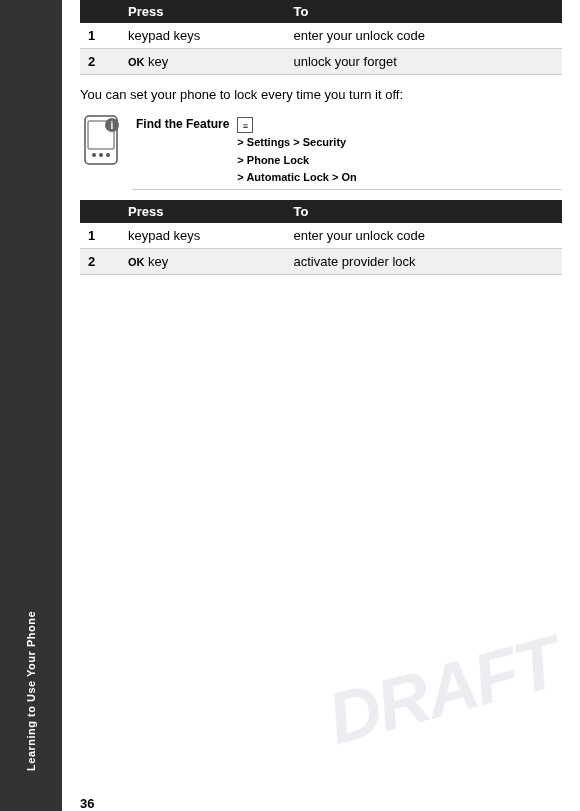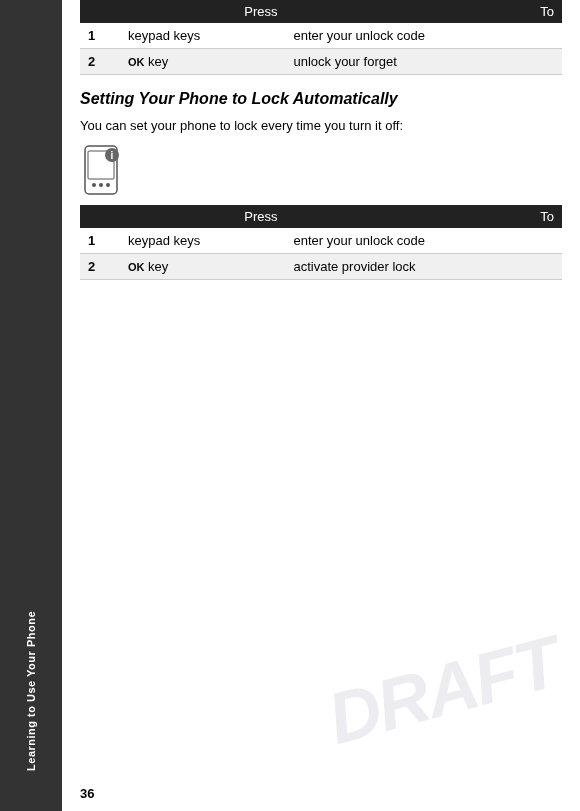--- a/index.html
+++ b/index.html
@@ -61,22 +61,22 @@
       font-size: 13px;
     }
 
     table thead tr {
       background: #222;
       color: #fff;
     }
 
     table thead th {
       padding: 4px 8px;
-      text-align: right;
-      font-weight: normal;
+      text-align: left;
+      font-weight: bold;
       font-size: 13px;
     }
 
     table thead th:first-child {
       width: 40px;
     }
 
     table tbody tr {
       border-bottom: 1px solid #ccc;
     }
@@ -192,21 +192,21 @@
     }
 
     .bold-inline {
       font-weight: bold;
       font-size: 11px;
     }
 
     
     .page-number {
       position: absolute;
-      bottom: 10px;
+      bottom: 0;
       left: 18px;
       font-size: 13px;
       font-weight: bold;
     }
 
     
     .watermark {
       position: absolute;
       right: 20px;
       bottom: 80px;
@@ -247,40 +247,54 @@
           </tr>
           <tr>
             <td>2</td>
             <td><span class="ok-text">OK</span> key</td>
             <td>unlock your forget</td>
           </tr>
         </tbody>
       </table>
     </div>
 
-    <div class="section-heading">Setting Your Phone to Lock Automatically</div>
     <div class="section-body">You can set your phone to lock every time you turn it off:</div>
 
     <div class="feature-box">
 
       <div class="phone-icon">
         <svg width="42" height="50" viewBox="0 0 42 50">
 
           <rect x="5" y="1" width="32" height="48" rx="4" ry="4" fill="none" stroke="#555" stroke-width="1.5"></rect>
           <rect x="8" y="6" width="26" height="28" rx="1" fill="none" stroke="#555" stroke-width="1"></rect>
 
           <circle cx="14" cy="40" r="2" fill="#555"></circle>
           <circle cx="21" cy="40" r="2" fill="#555"></circle>
           <circle cx="28" cy="40" r="2" fill="#555"></circle>
 
           <circle cx="32" cy="10" r="7" fill="#666"></circle>
           <text x="32" y="14" text-anchor="middle" fill="white" font-size="10" font-weight="bold">i</text>
         </svg>
       </div>
 
+      <table class="feature-table">
+        <tbody>
+            <tr>
+          <td class="feature-label">Find the Feature</td>
+          <td>
+            <span class="feature-menu-icon">≡</span>
+            <span class="feature-path">
+              <span>&gt; Settings &gt; Security</span>
+              <span>&gt; Phone Lock</span>
+              <span>&gt; Automatic Lock &gt; On</span>
+            </span>
+          </td>
+        </tr>
+      </tbody>
+        </table>
     </div>
 
     <div class="second-table-section">
       <table>
         <thead>
           <tr>
             <th></th>
             <th>Press</th>
             <th>To</th>
           </tr>

